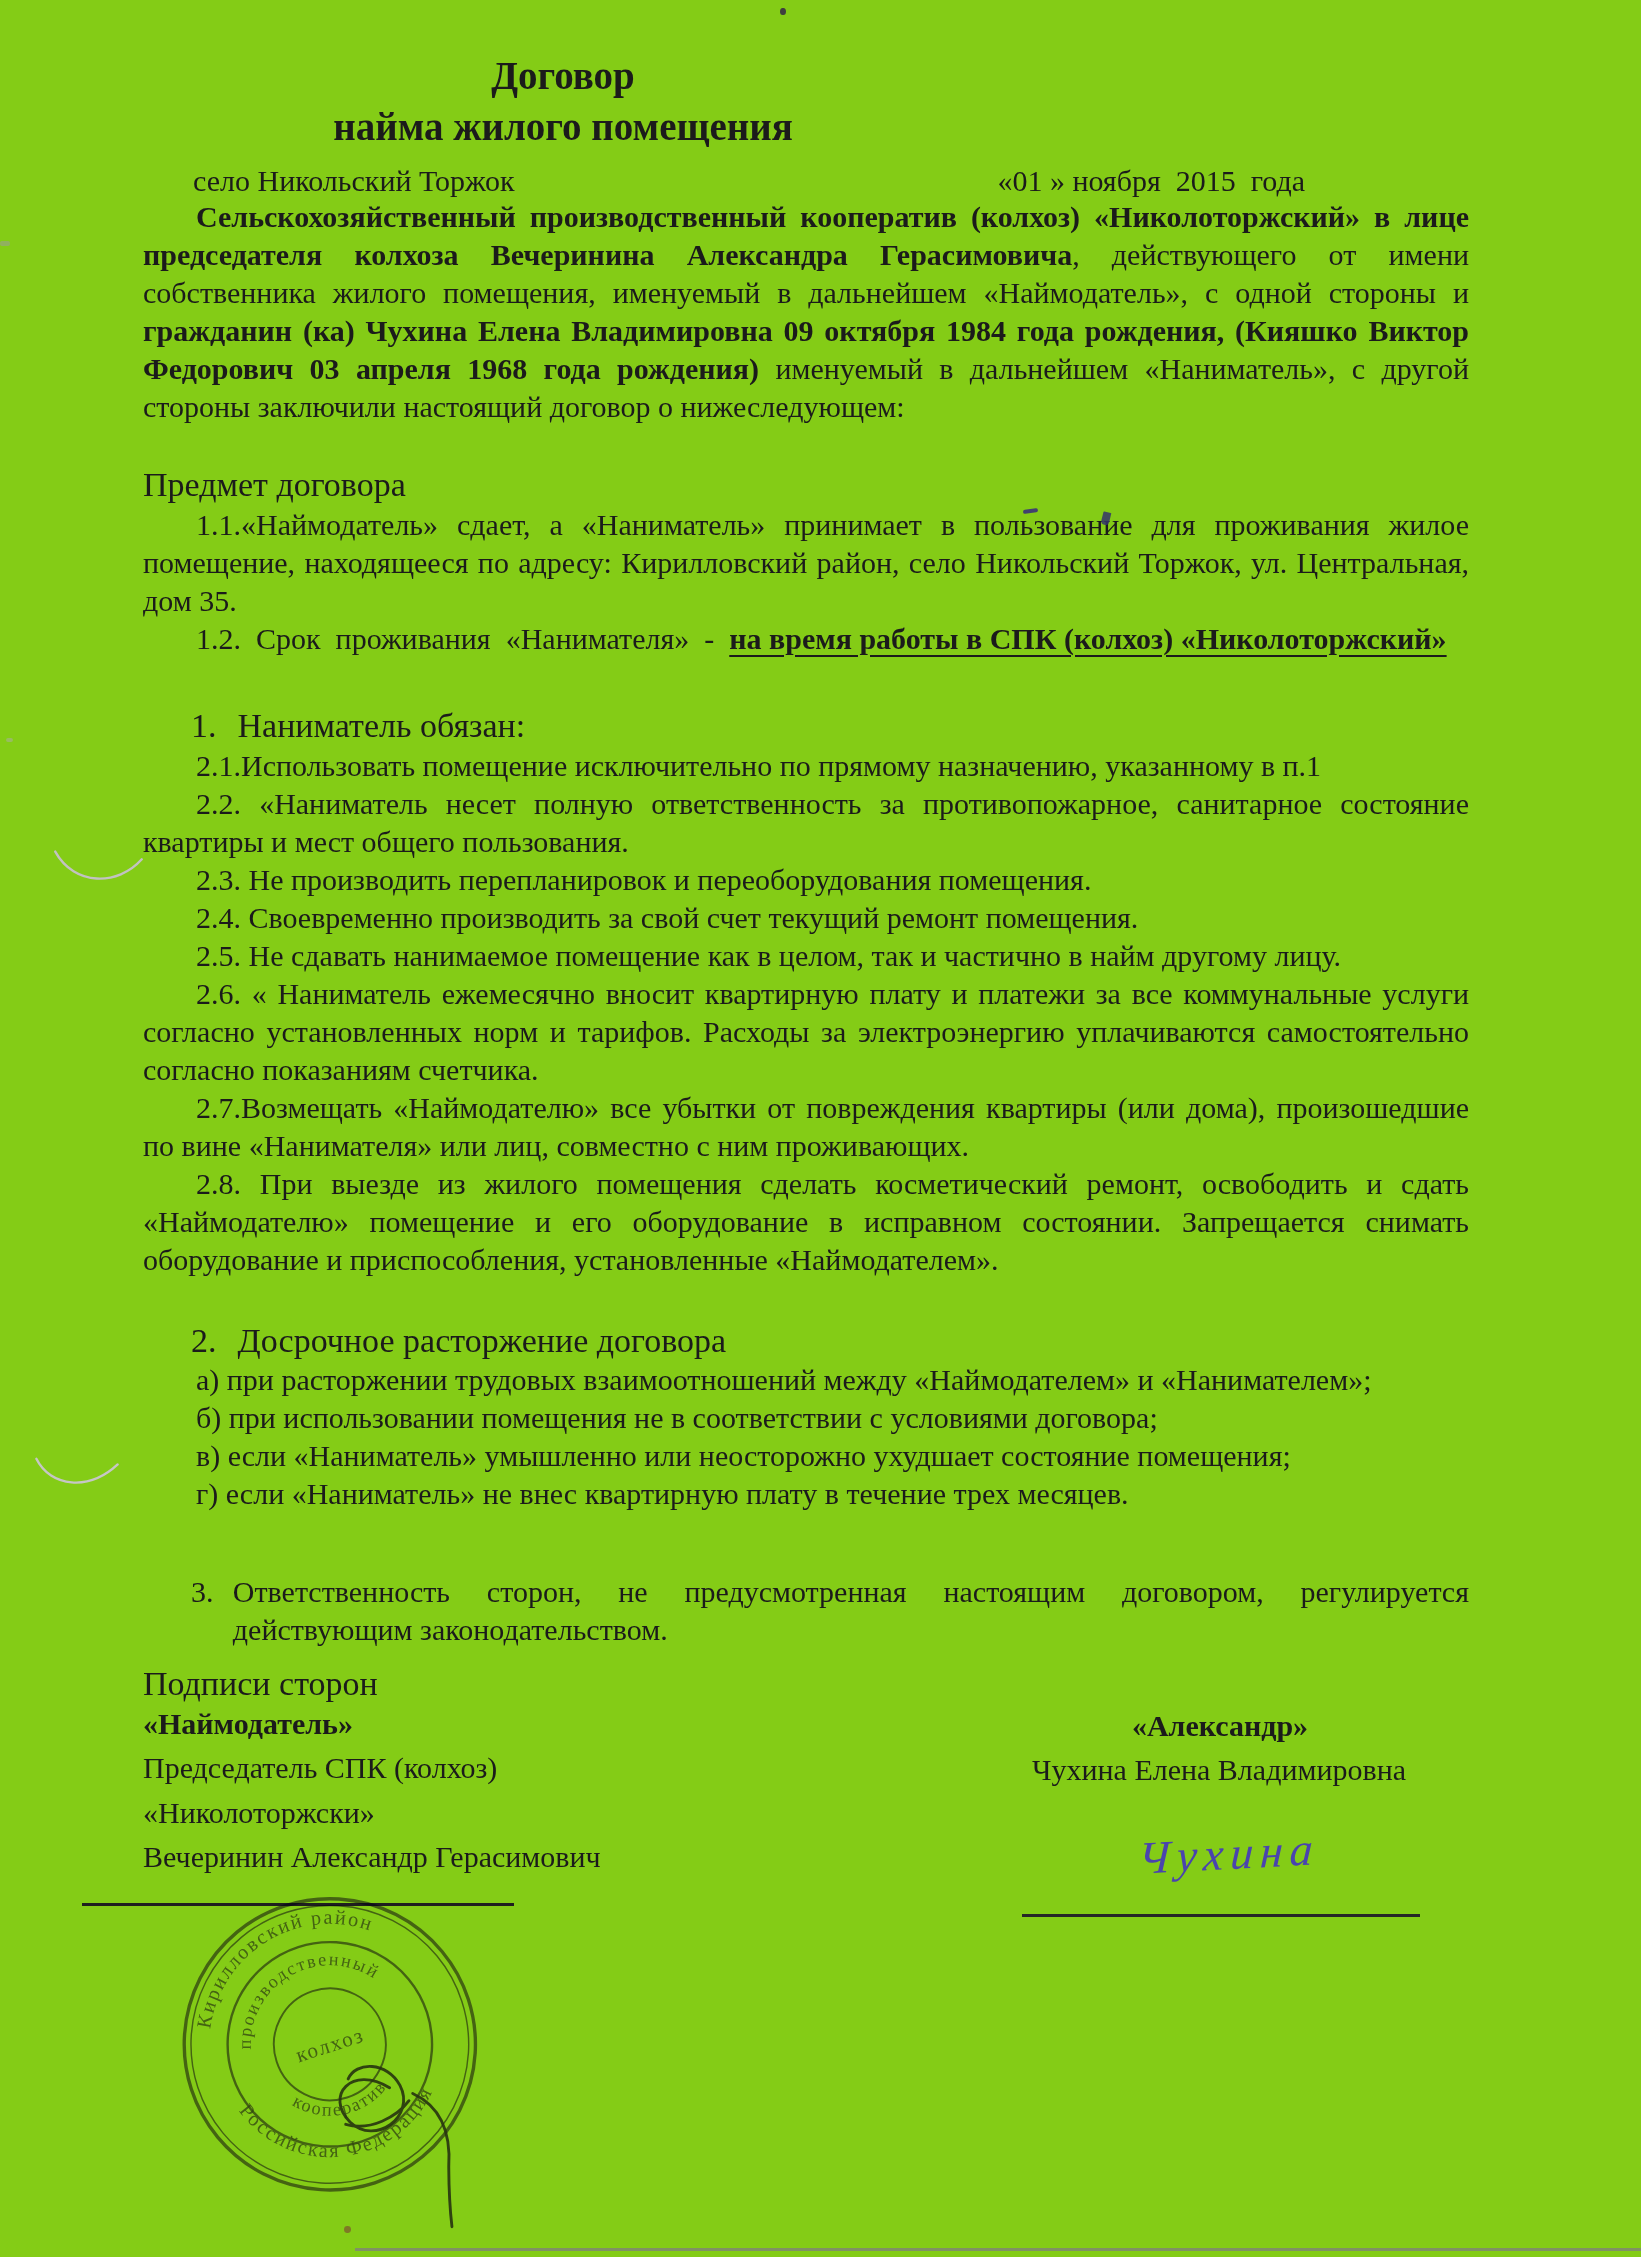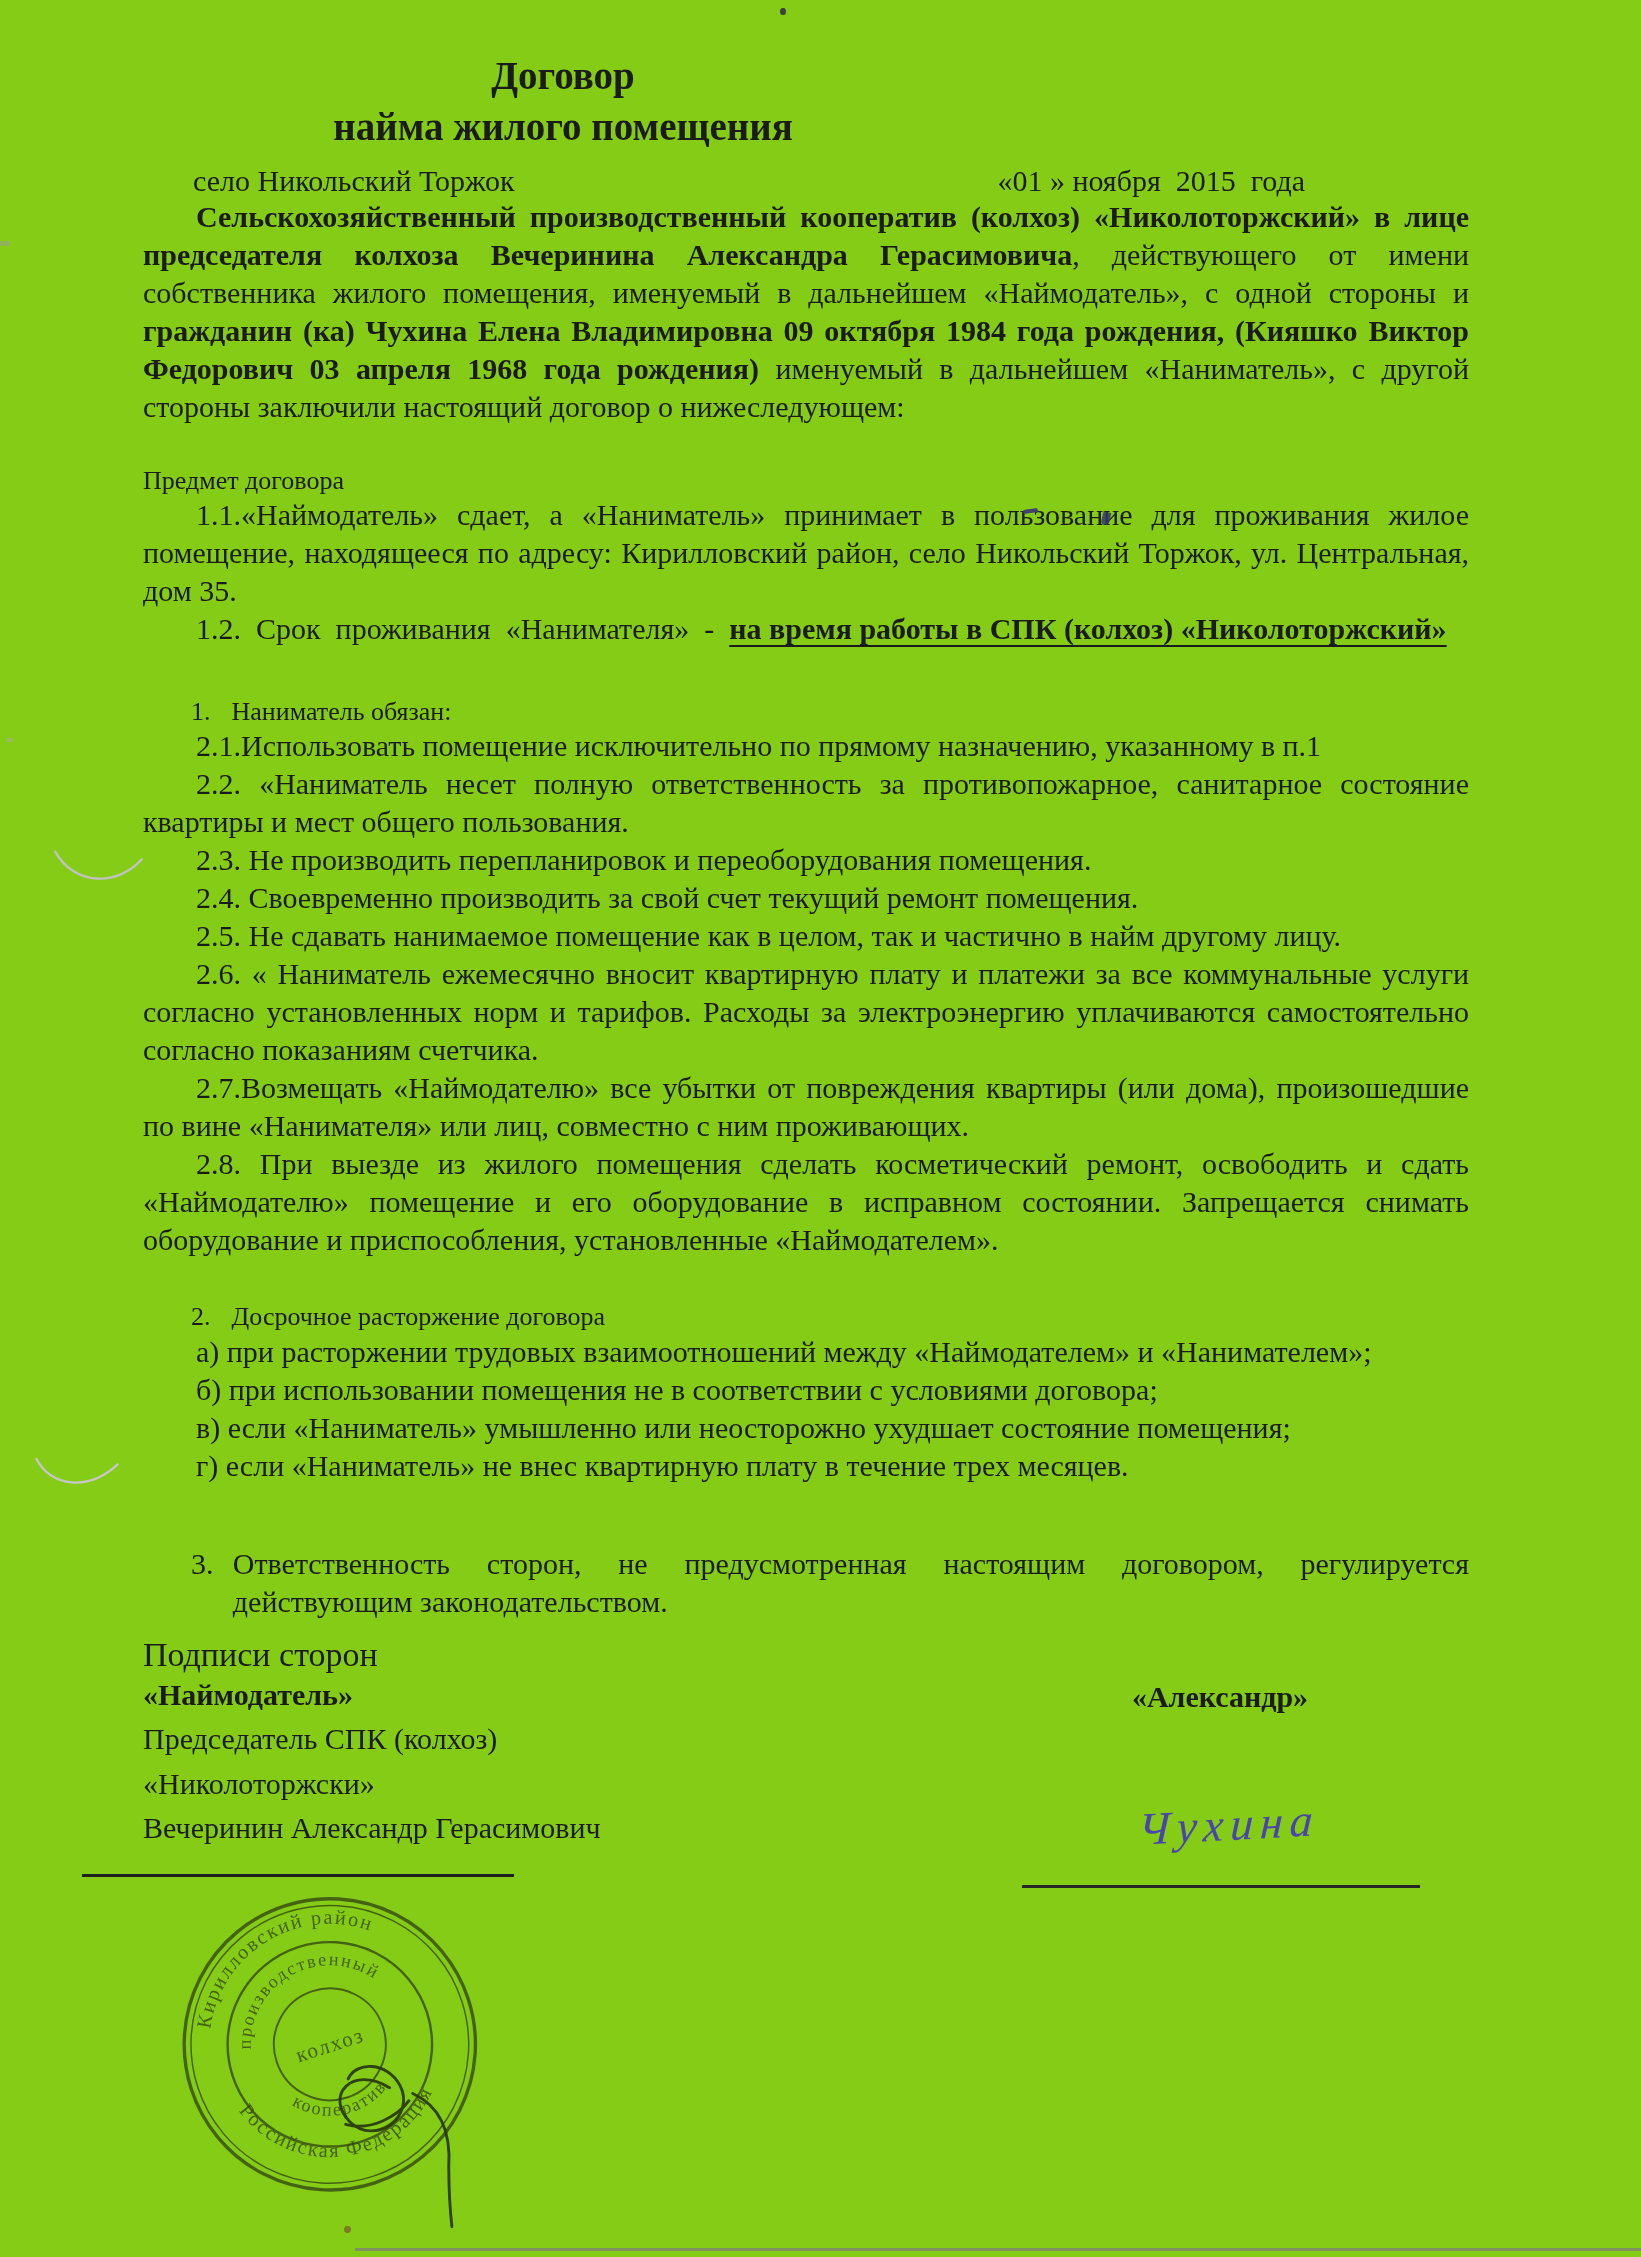--- a/index.html
+++ b/index.html
@@ -19,21 +19,21 @@
   .doc-title.sub { margin-top:3.9px; }
   .place-date { display:flex; justify-content:space-between; margin-top:13.5px; font-size:30px; }
   .place { margin-left:50px; }
   .date  { margin-right:164px; white-space:pre; }
   p.para {
     margin:0; font-size:30px; line-height:38px;
     text-align:justify; text-indent:53px;
   }
   .intro { margin-top:25px; }
   .mt-p11 { margin-top:0; }
-  .heading { font-size:26px; line-height:1.2; margin-top:39px; }
+  .heading { font-size:34px; line-height:1.2; margin-top:39px; }
   .num-heading { margin-left:48px; margin-top:48px; display:flex; }
   .num-heading .hnum { margin-right:21px; }
   .sec2 { margin-top:42px; }
   .resp {
     margin-top:60px; margin-left:48px; display:flex;
     font-size:30px; line-height:38px;
   }
   .resp .hnum { margin-right:19.3px; flex:0 0 auto; }
   .resp .rtext { text-align:justify; }
   .u { text-decoration:underline; text-underline-offset:5.8px; text-decoration-thickness:2.4px; }
@@ -126,20 +126,21 @@
   </div>
 
   <div class="signs">
     <div class="abs sig-heading">Подписи сторон</div>
     <div class="abs l-title">«Наймодатель»</div>
     <div class="abs l-role">Председатель СПК (колхоз)</div>
     <div class="abs l-org">«Николоторжски»</div>
     <div class="abs l-name">Вечеринин Александр Герасимович</div>
     <div class="abs l-line"></div>
     <div class="abs t-title">«Александр»</div>
+    <div class="abs t-name">Чухина Елена Владимировна</div>
     <div class="abs t-sign">Чухина</div>
     <div class="abs t-line"></div>
   </div>
 
   <svg class="stamp" viewBox="0 0 324 392">
     <g opacity="0.78" fill="none" stroke="#5f58b8">
       <circle cx="160" cy="163" r="151" stroke-width="3.5"></circle>
       <circle cx="160" cy="163" r="144" stroke-width="1.5"></circle>
       <circle cx="160" cy="163" r="106" stroke-width="2.5"></circle>
       <circle cx="160" cy="163" r="58" stroke-width="2"></circle>

